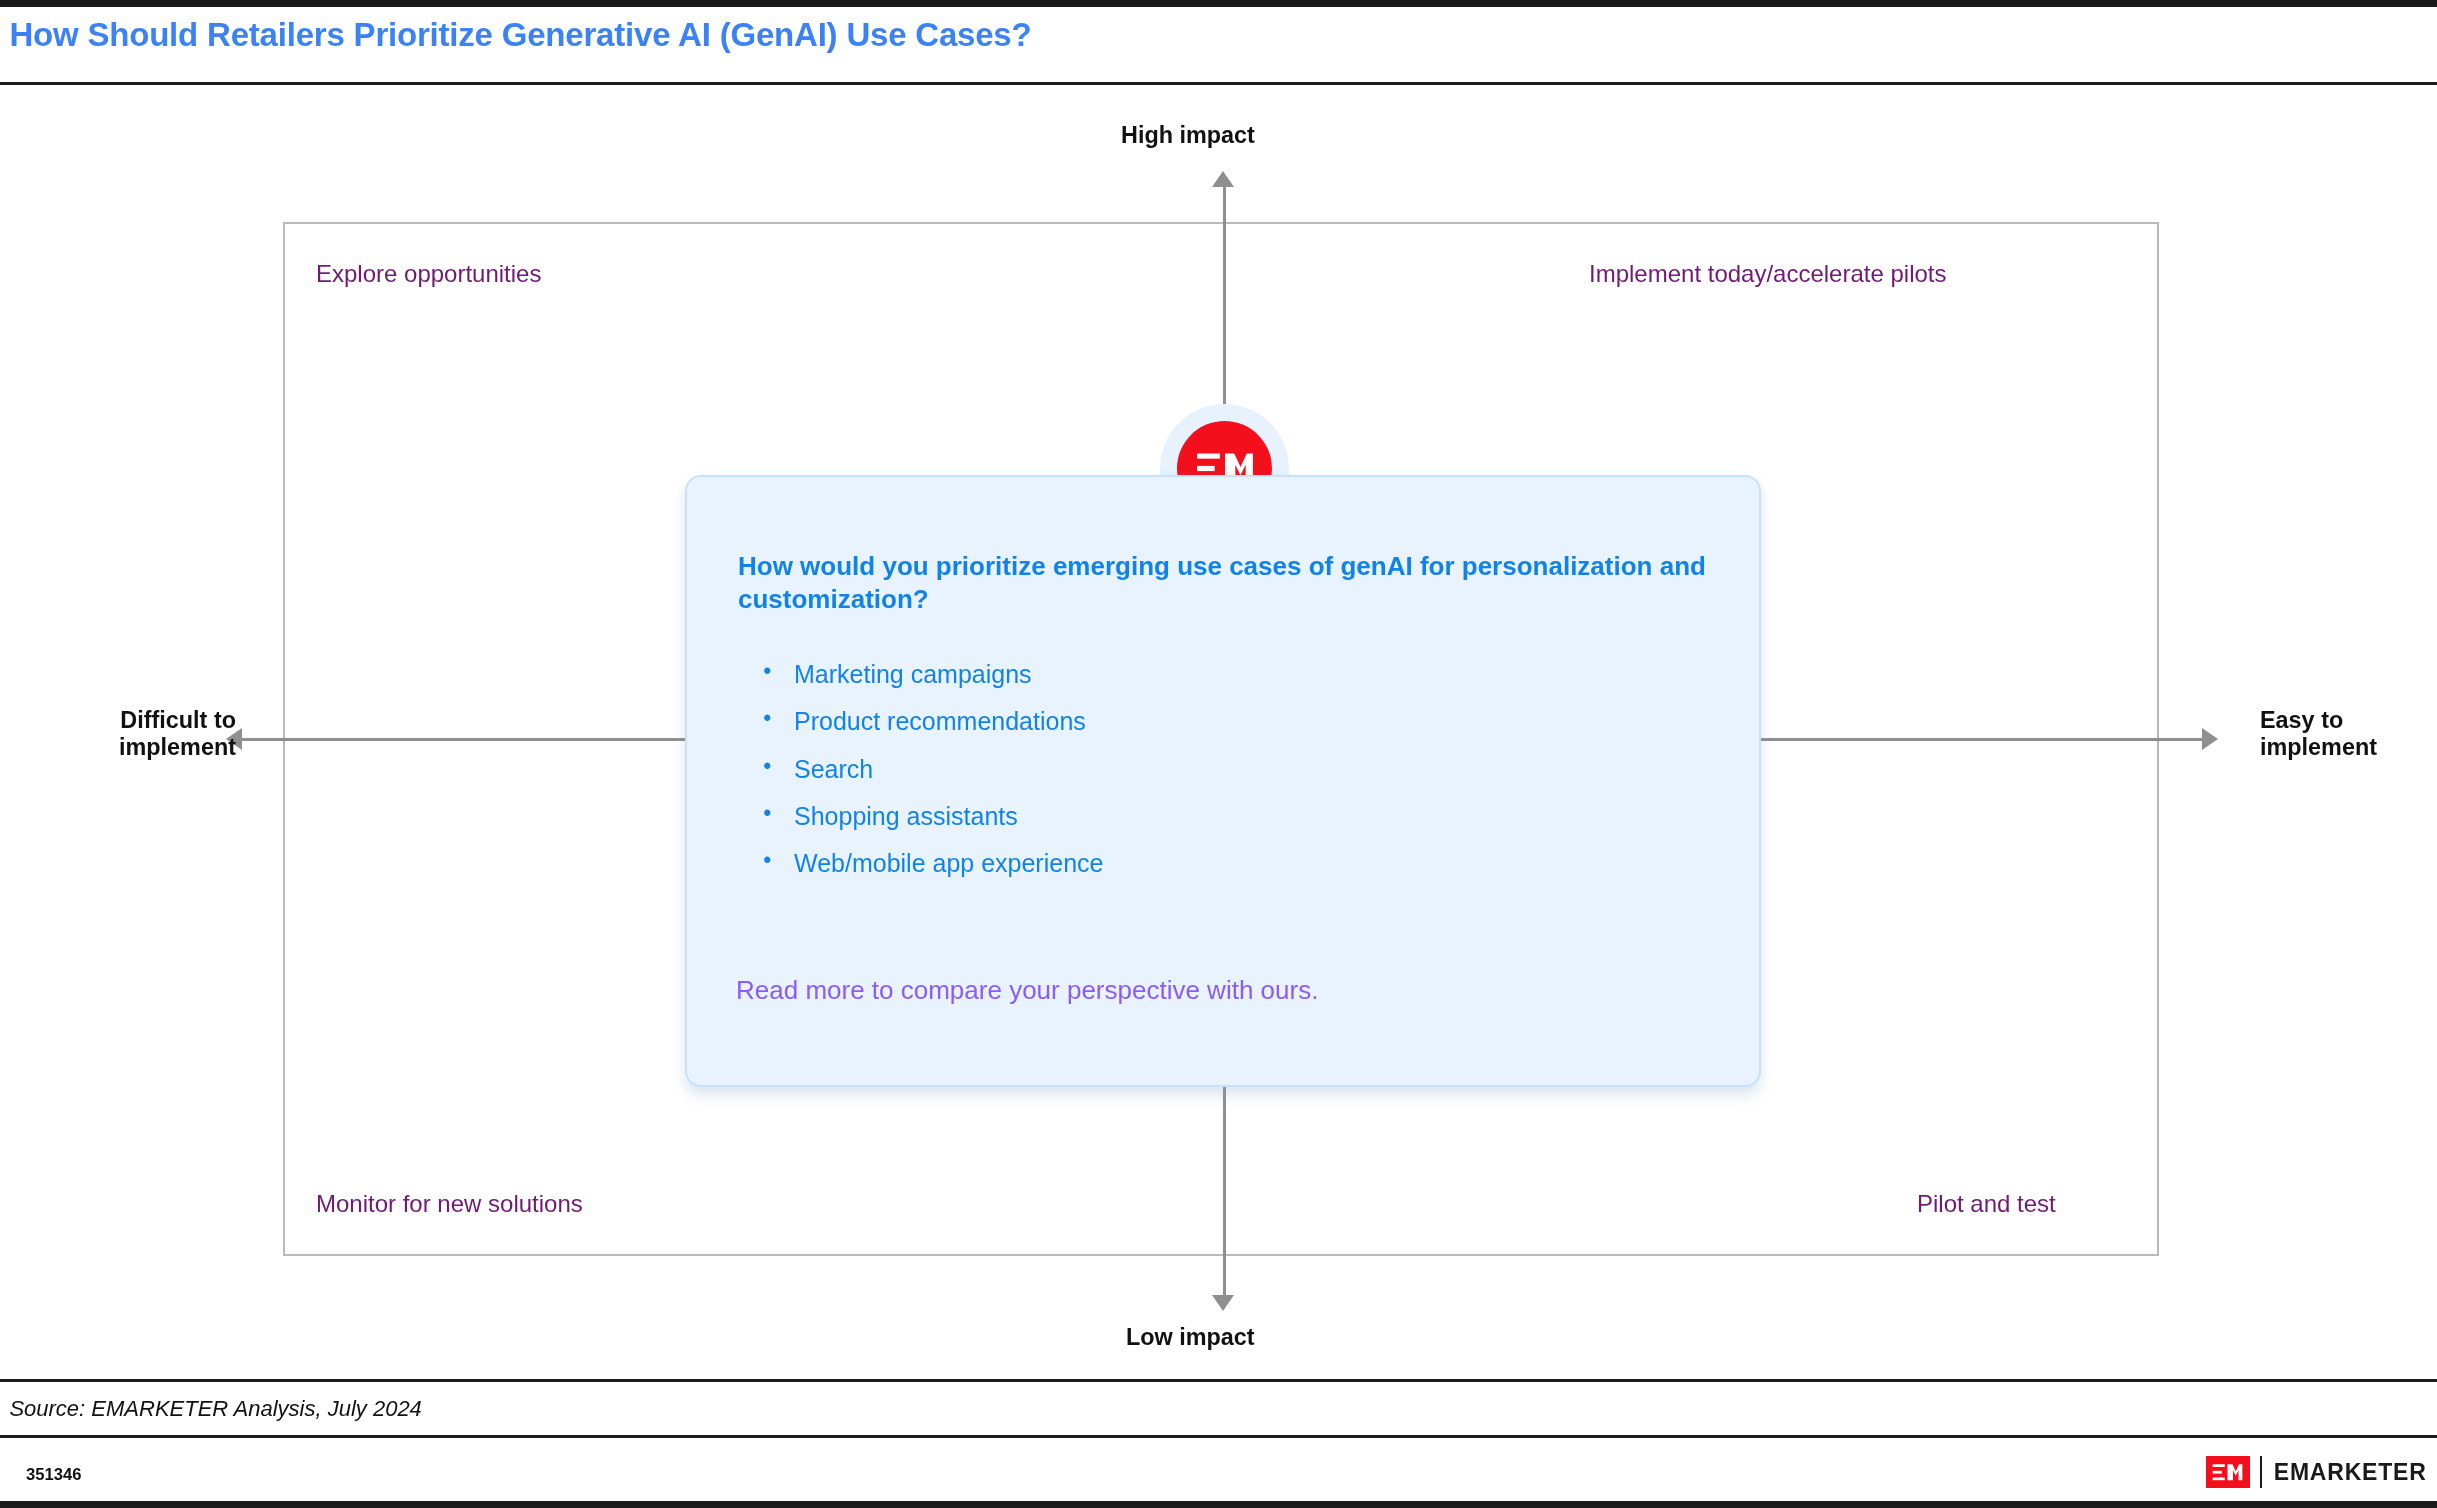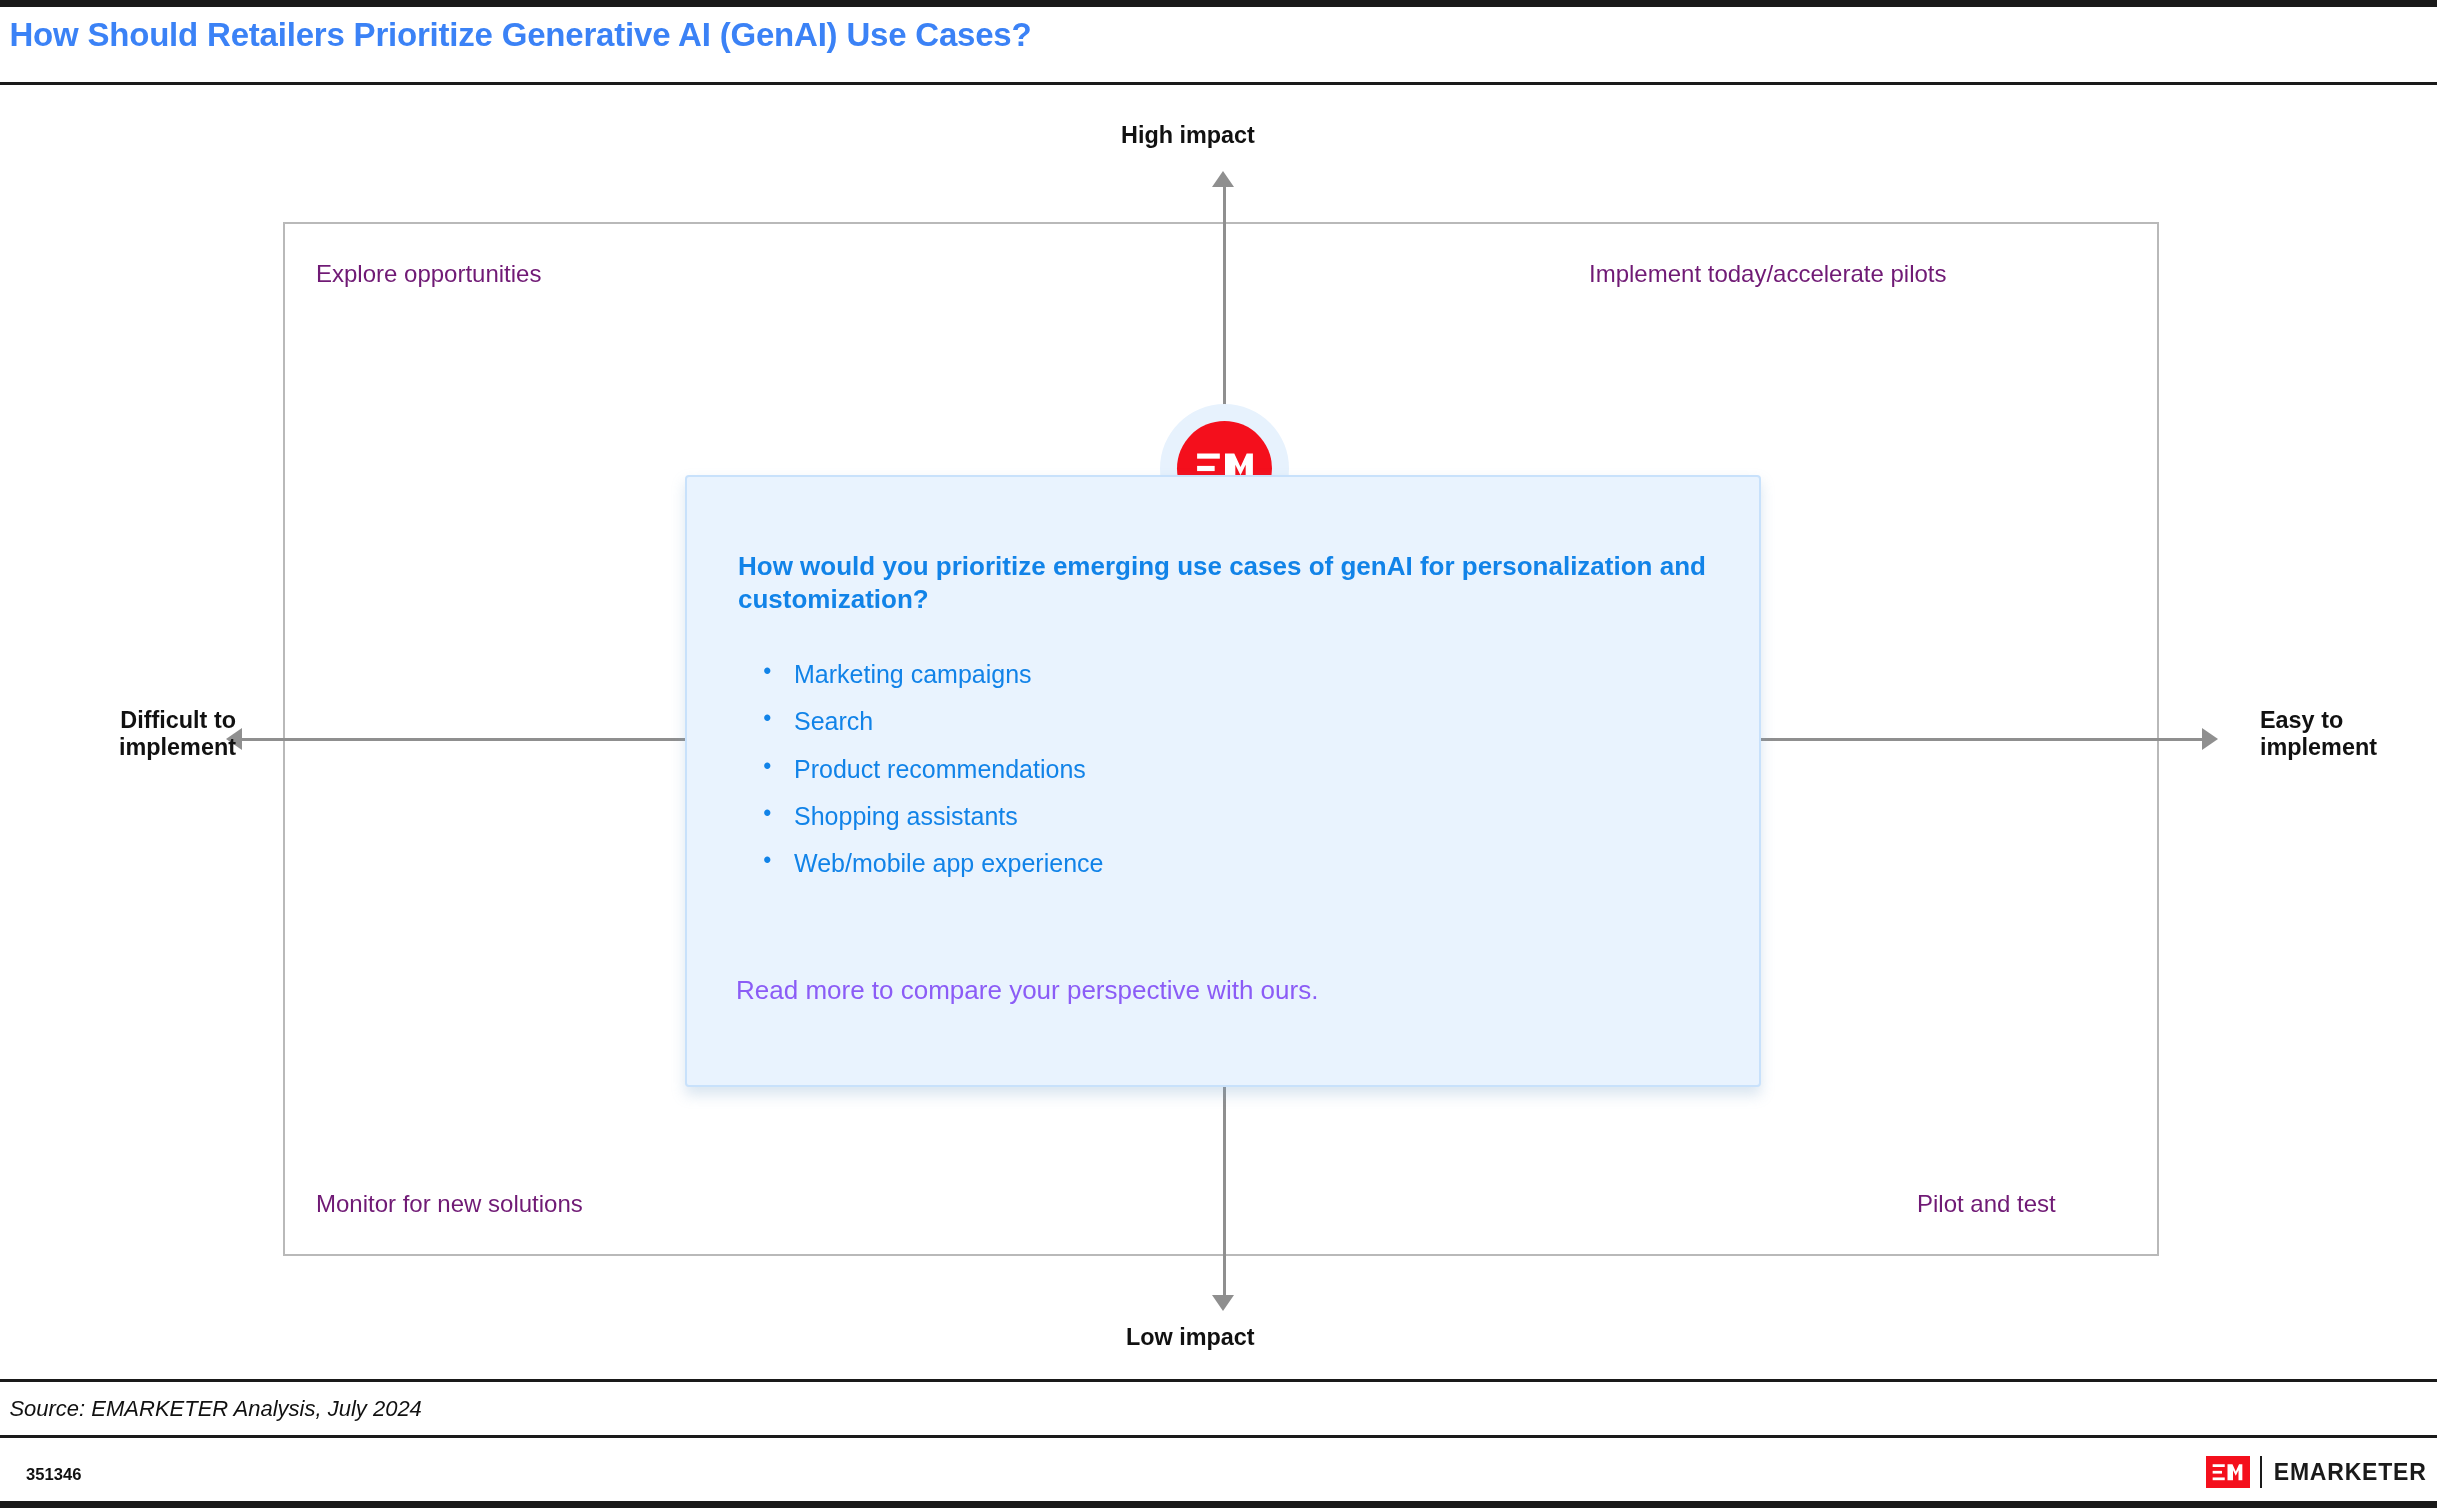--- a/index.html
+++ b/index.html
@@ -162,21 +162,21 @@
     justify-content: center;
   }
   .em-badge svg { display: block; }
 
   .callout {
     position: absolute;
     left: 685px; top: 475px;
     width: 1076px; height: 612px;
     background: #e9f3fe;
     border: 2.6px solid #c8e1fb;
-    border-radius: 4px;
+    border-radius: 16px;
     box-shadow: 0 7.3px 13.5px rgba(120,160,200,0.28);
   }
   .callout-q {
     position: absolute;
     left: 51px; top: 73px;
     width: 977px;
     font-size: 26px;
     font-weight: bold;
     color: #1183e8;
     line-height: 1.28;
@@ -297,22 +297,22 @@
     <polygon points="60,68 60,10 78,10 90,36 102,10 114,10 114,68 100,68 100,32 90,52 80,32 80,68" fill="#ffffff"></polygon>
   </svg>
 </div>
 
 <div class="callout">
   <div class="callout-q">How would you prioritize emerging use cases of genAI for personalization and customization?</div>
 </div>
 
 <ul class="callout-list">
   <li>Marketing campaigns</li>
+  <li>Product recommendations</li>
   <li>Search</li>
-  <li>Product recommendations</li>
   <li>Shopping assistants</li>
   <li>Web/mobile app experience</li>
 </ul>
 
 <div class="callout-cta">Read more to compare your perspective with ours.</div>
 
 <div class="rule-source-top"></div>
 <div class="source">Source: EMARKETER Analysis, July 2024</div>
 
 <div class="rule-footer-top"></div>

